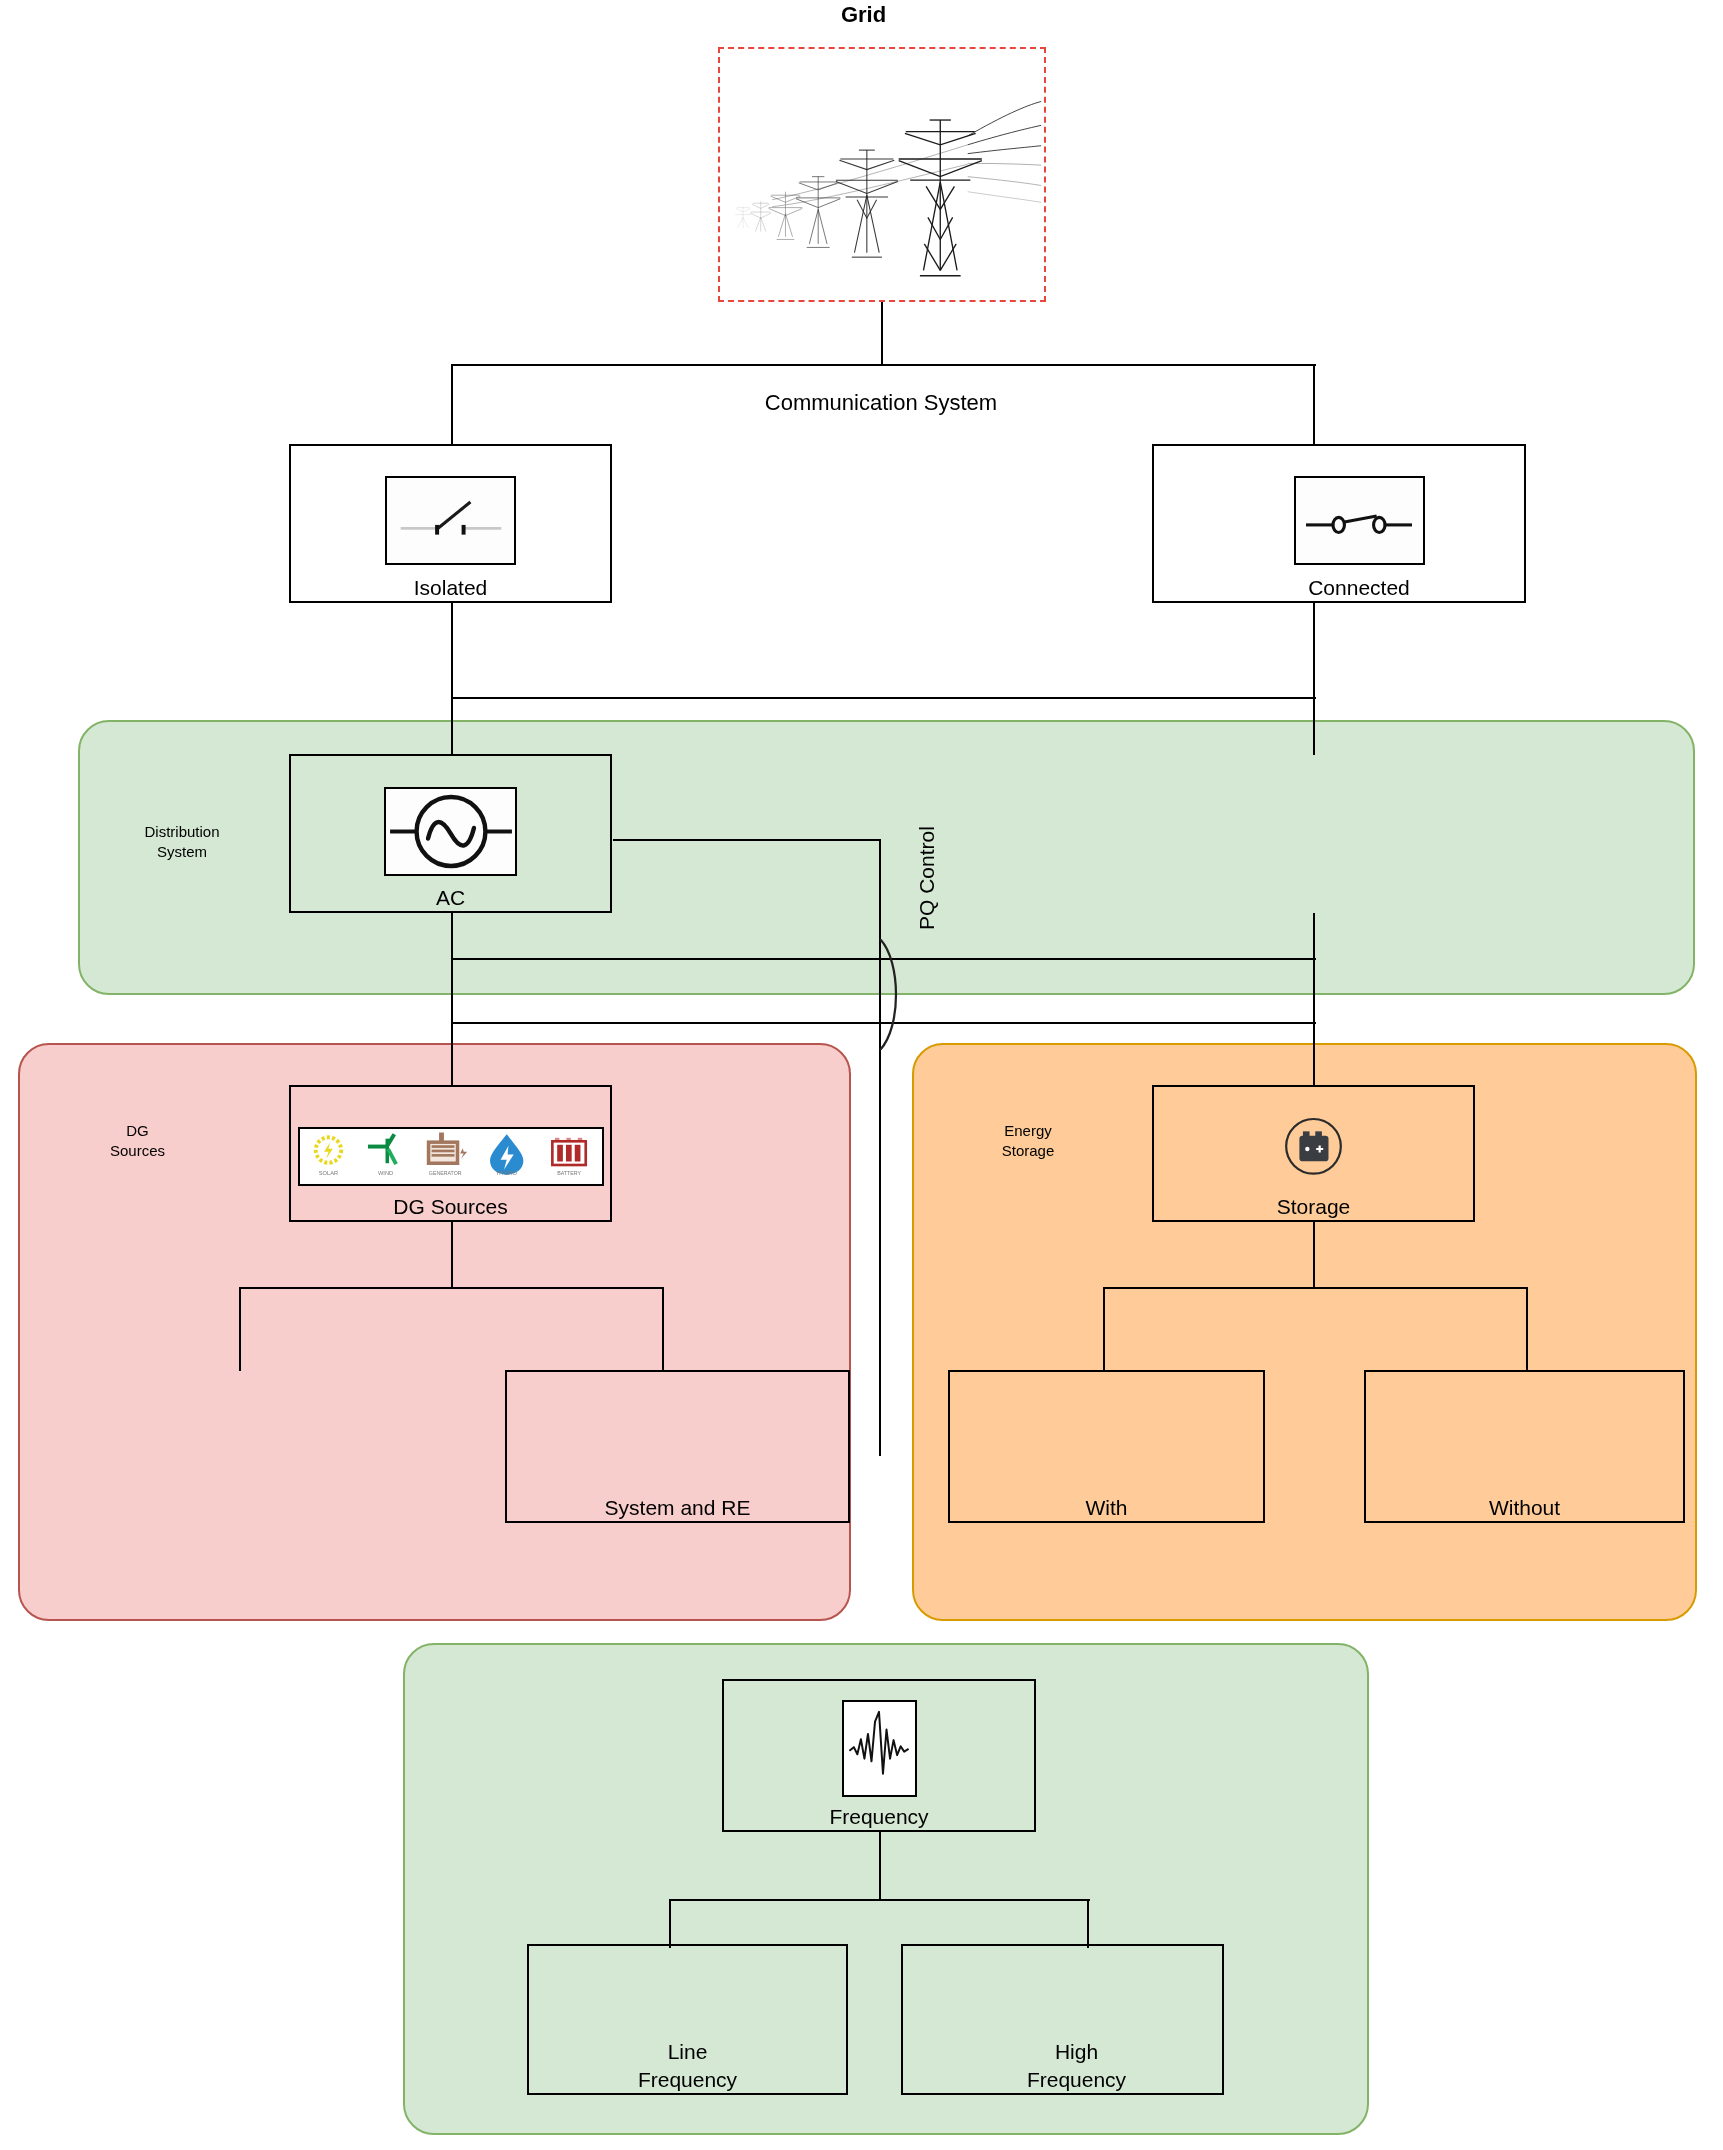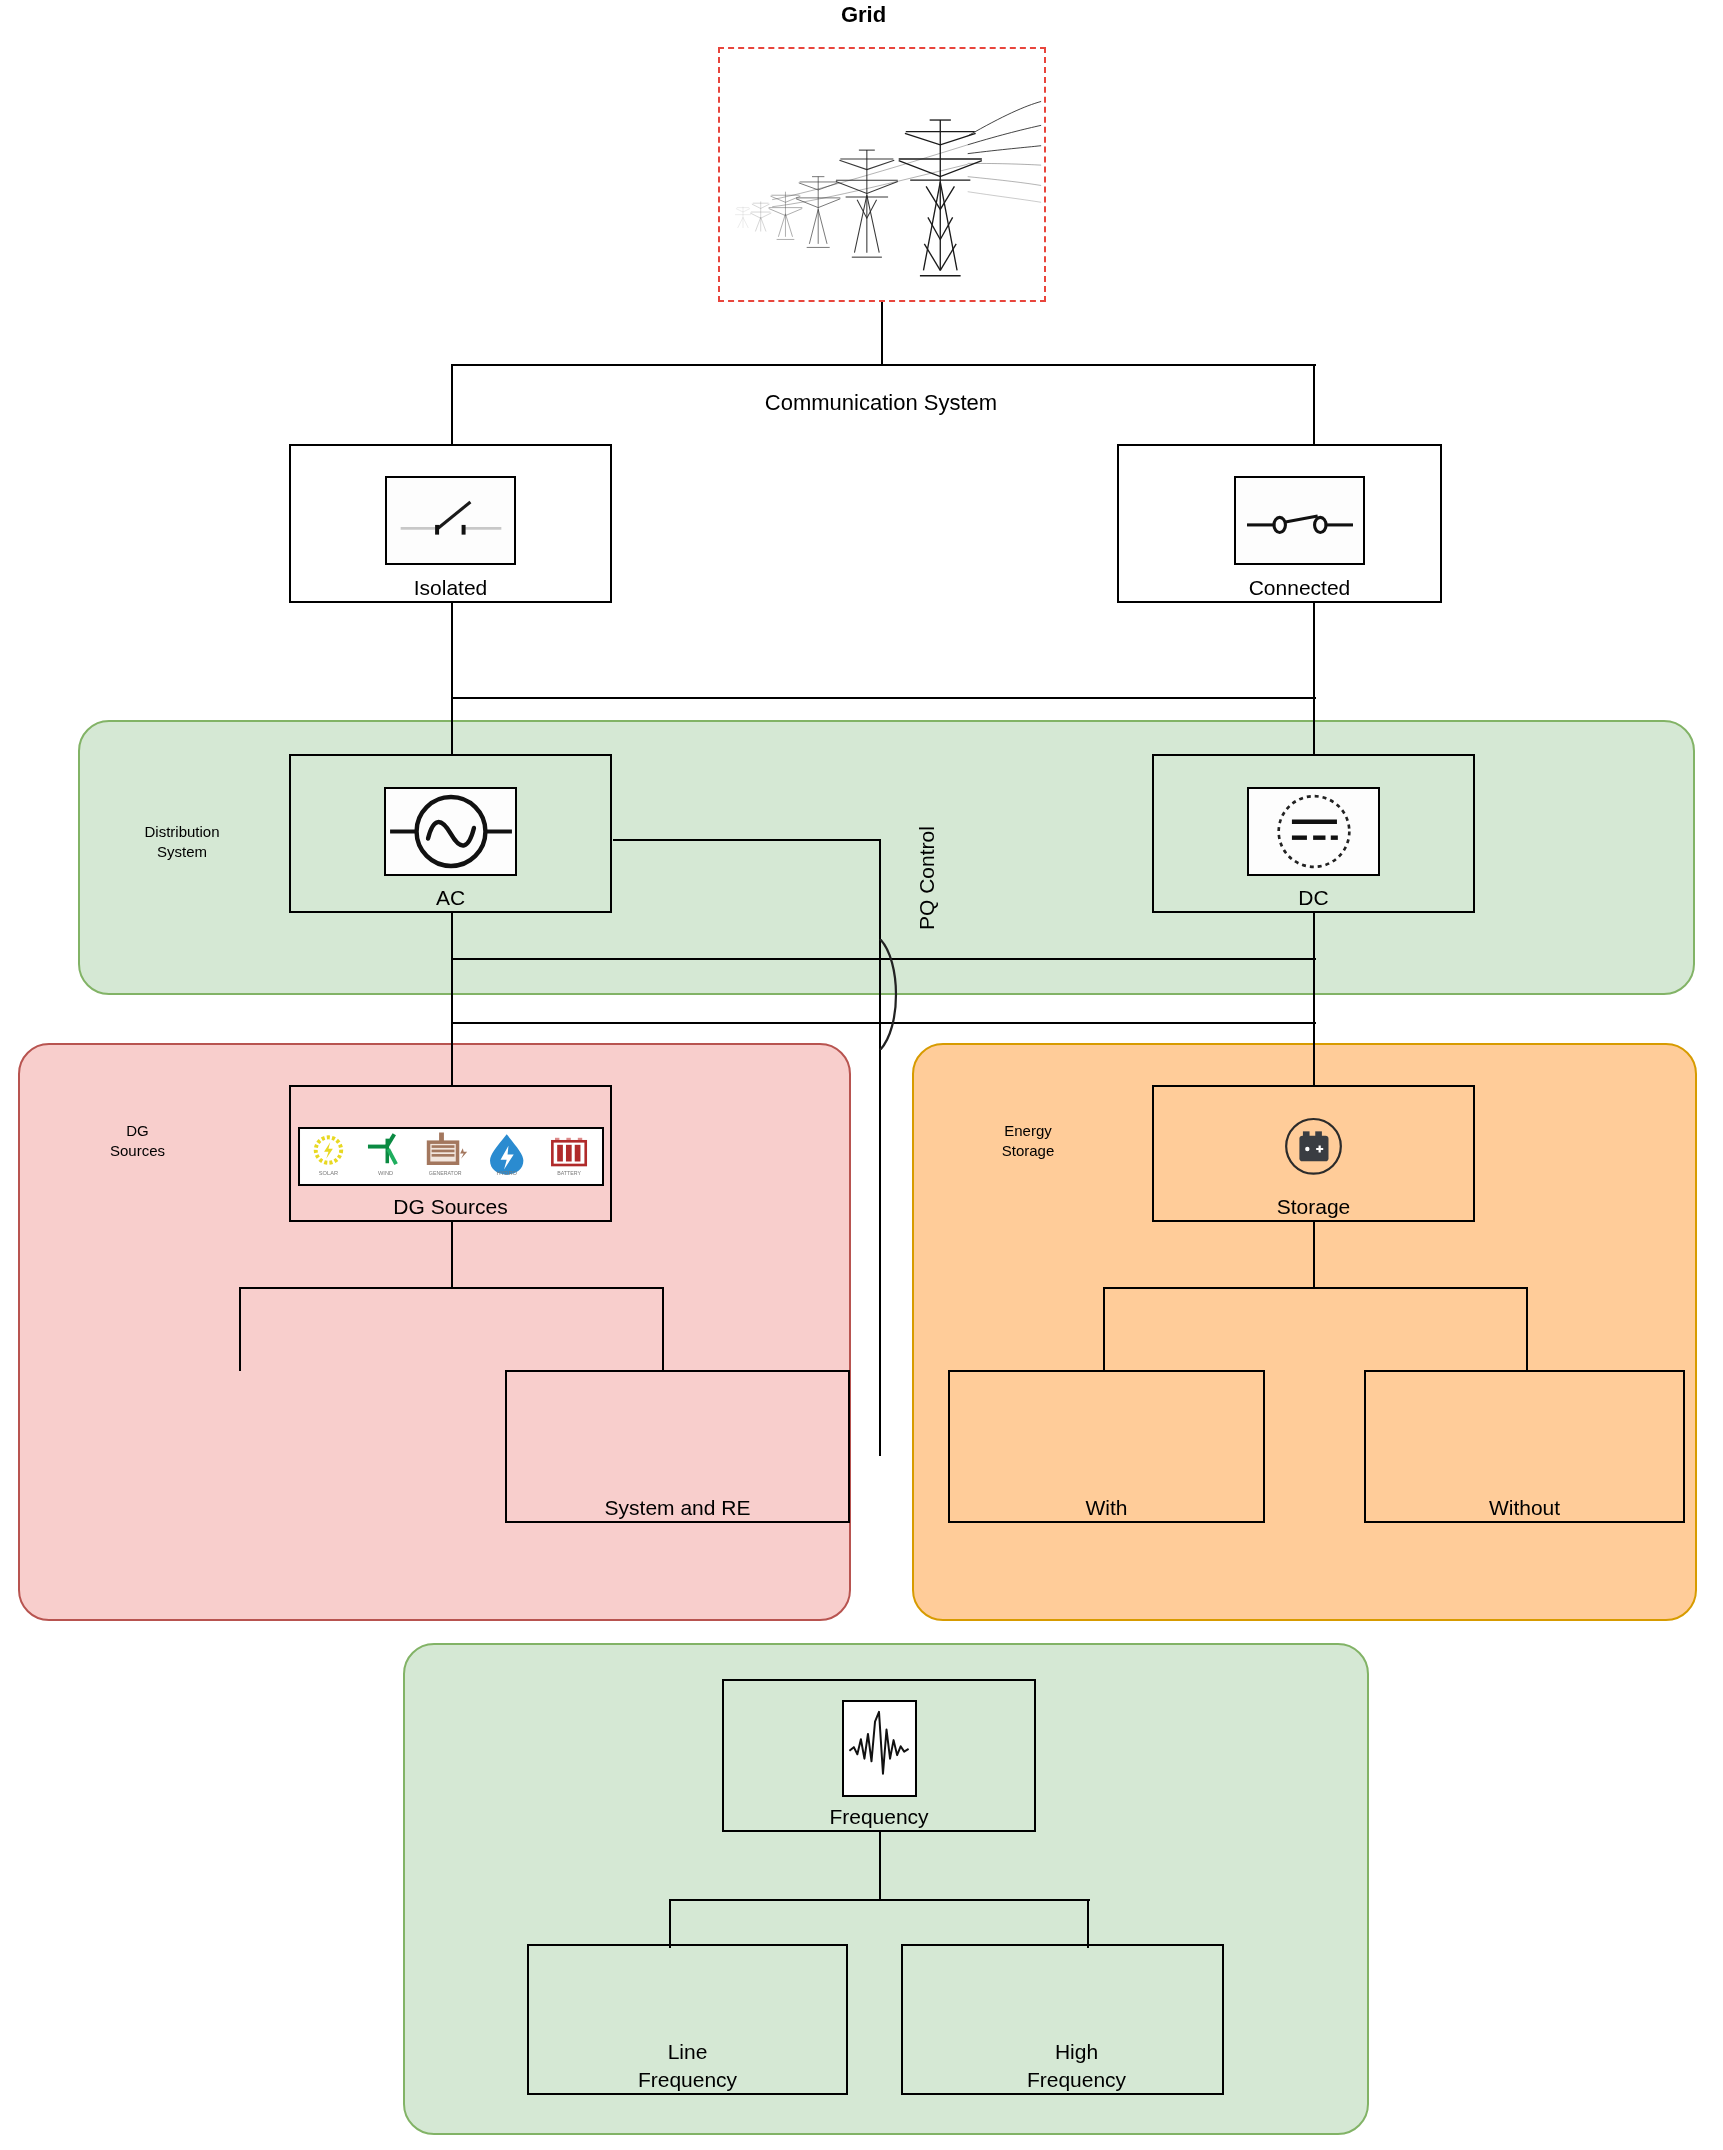--- a/index.html
+++ b/index.html
@@ -187,21 +187,21 @@
         <line x1="170" y1="112" x2="256" y2="112" stroke="#c8c8c8" stroke-width="6"></line>
         <line x1="112" y1="112" x2="186" y2="52" stroke="#1a1a1a" stroke-width="7"></line>
         <rect x="106" y="104" width="9" height="22" fill="#111"></rect>
         <rect x="166" y="104" width="9" height="22" fill="#111"></rect>
       </svg>
     </div>
     <div class="cap" style="margin-top:8.9px;">Isolated</div>
   </div>
   <div class="line vline" style="left:451px;top:603px;height:96px;"></div>
 
-  <div class="node" style="left:1117px;top:444px;width:325px;height:159px;padding-left:40px;">
+  <div class="node" style="left:1152px;top:444px;width:374px;height:159px;padding-left:40px;">
     <div class="iconframe" style="width:131px;height:89px;">
       <svg width="126" height="83" viewBox="0 0 284 188">
         <line x1="22" y1="104" x2="86" y2="104" stroke="#111" stroke-width="7"></line>
         <line x1="198" y1="104" x2="262" y2="104" stroke="#111" stroke-width="7"></line>
         <ellipse cx="96" cy="104" rx="13" ry="17" fill="none" stroke="#111" stroke-width="7"></ellipse>
         <ellipse cx="188" cy="104" rx="13" ry="17" fill="none" stroke="#111" stroke-width="7"></ellipse>
         <line x1="106" y1="98" x2="182" y2="84" stroke="#111" stroke-width="7"></line>
       </svg>
     </div>
     <div class="cap" style="margin-top:8.9px;">Connected</div>
@@ -221,32 +221,20 @@
       <svg width="128" height="83" viewBox="0 0 288 188">
         <line x1="6" y1="94" x2="66" y2="94" stroke="#111" stroke-width="9"></line>
         <line x1="222" y1="94" x2="282" y2="94" stroke="#111" stroke-width="9"></line>
         <circle cx="144" cy="94" r="78" fill="none" stroke="#111" stroke-width="10"></circle>
         <path d="M92,110 C104,62 122,62 144,100 C166,138 184,134 196,86" fill="none" stroke="#111" stroke-width="10" stroke-linecap="round"></path>
       </svg>
     </div>
     <div class="cap" style="margin-top:8px;">AC</div>
   </div>
 
-  <div class="node" style="left:1152px;top:754px;width:323px;height:159px;">
-    <div class="iconframe" style="width:133px;height:89px;">
-      <svg width="128" height="83" viewBox="0 0 288 188">
-        <circle cx="144" cy="94" r="80" fill="none" stroke="#222" stroke-width="6" stroke-dasharray="9 9"></circle>
-        <line x1="94" y1="72" x2="196" y2="72" stroke="#111" stroke-width="10"></line>
-        <line x1="94" y1="108" x2="128" y2="108" stroke="#111" stroke-width="10"></line>
-        <line x1="142" y1="108" x2="170" y2="108" stroke="#111" stroke-width="10"></line>
-        <line x1="182" y1="108" x2="198" y2="108" stroke="#111" stroke-width="10"></line>
-      </svg>
-    </div>
-    <div class="cap" style="margin-top:8px;">DC</div>
-  </div>
 
   <div class="line hline" style="left:613px;top:839px;width:268px;"></div>
 
   <div class="line vline" style="left:879px;top:839px;height:617px;z-index:4;"></div>
 
   <div class="vtext" style="left:915px;top:930px;">PQ Control</div>
 
   <div class="line vline" style="left:451px;top:913px;height:47px;"></div>
   <div class="line vline" style="left:1313px;top:913px;height:47px;"></div>
   <div class="line hline" style="left:451px;top:958px;width:865px;"></div>

